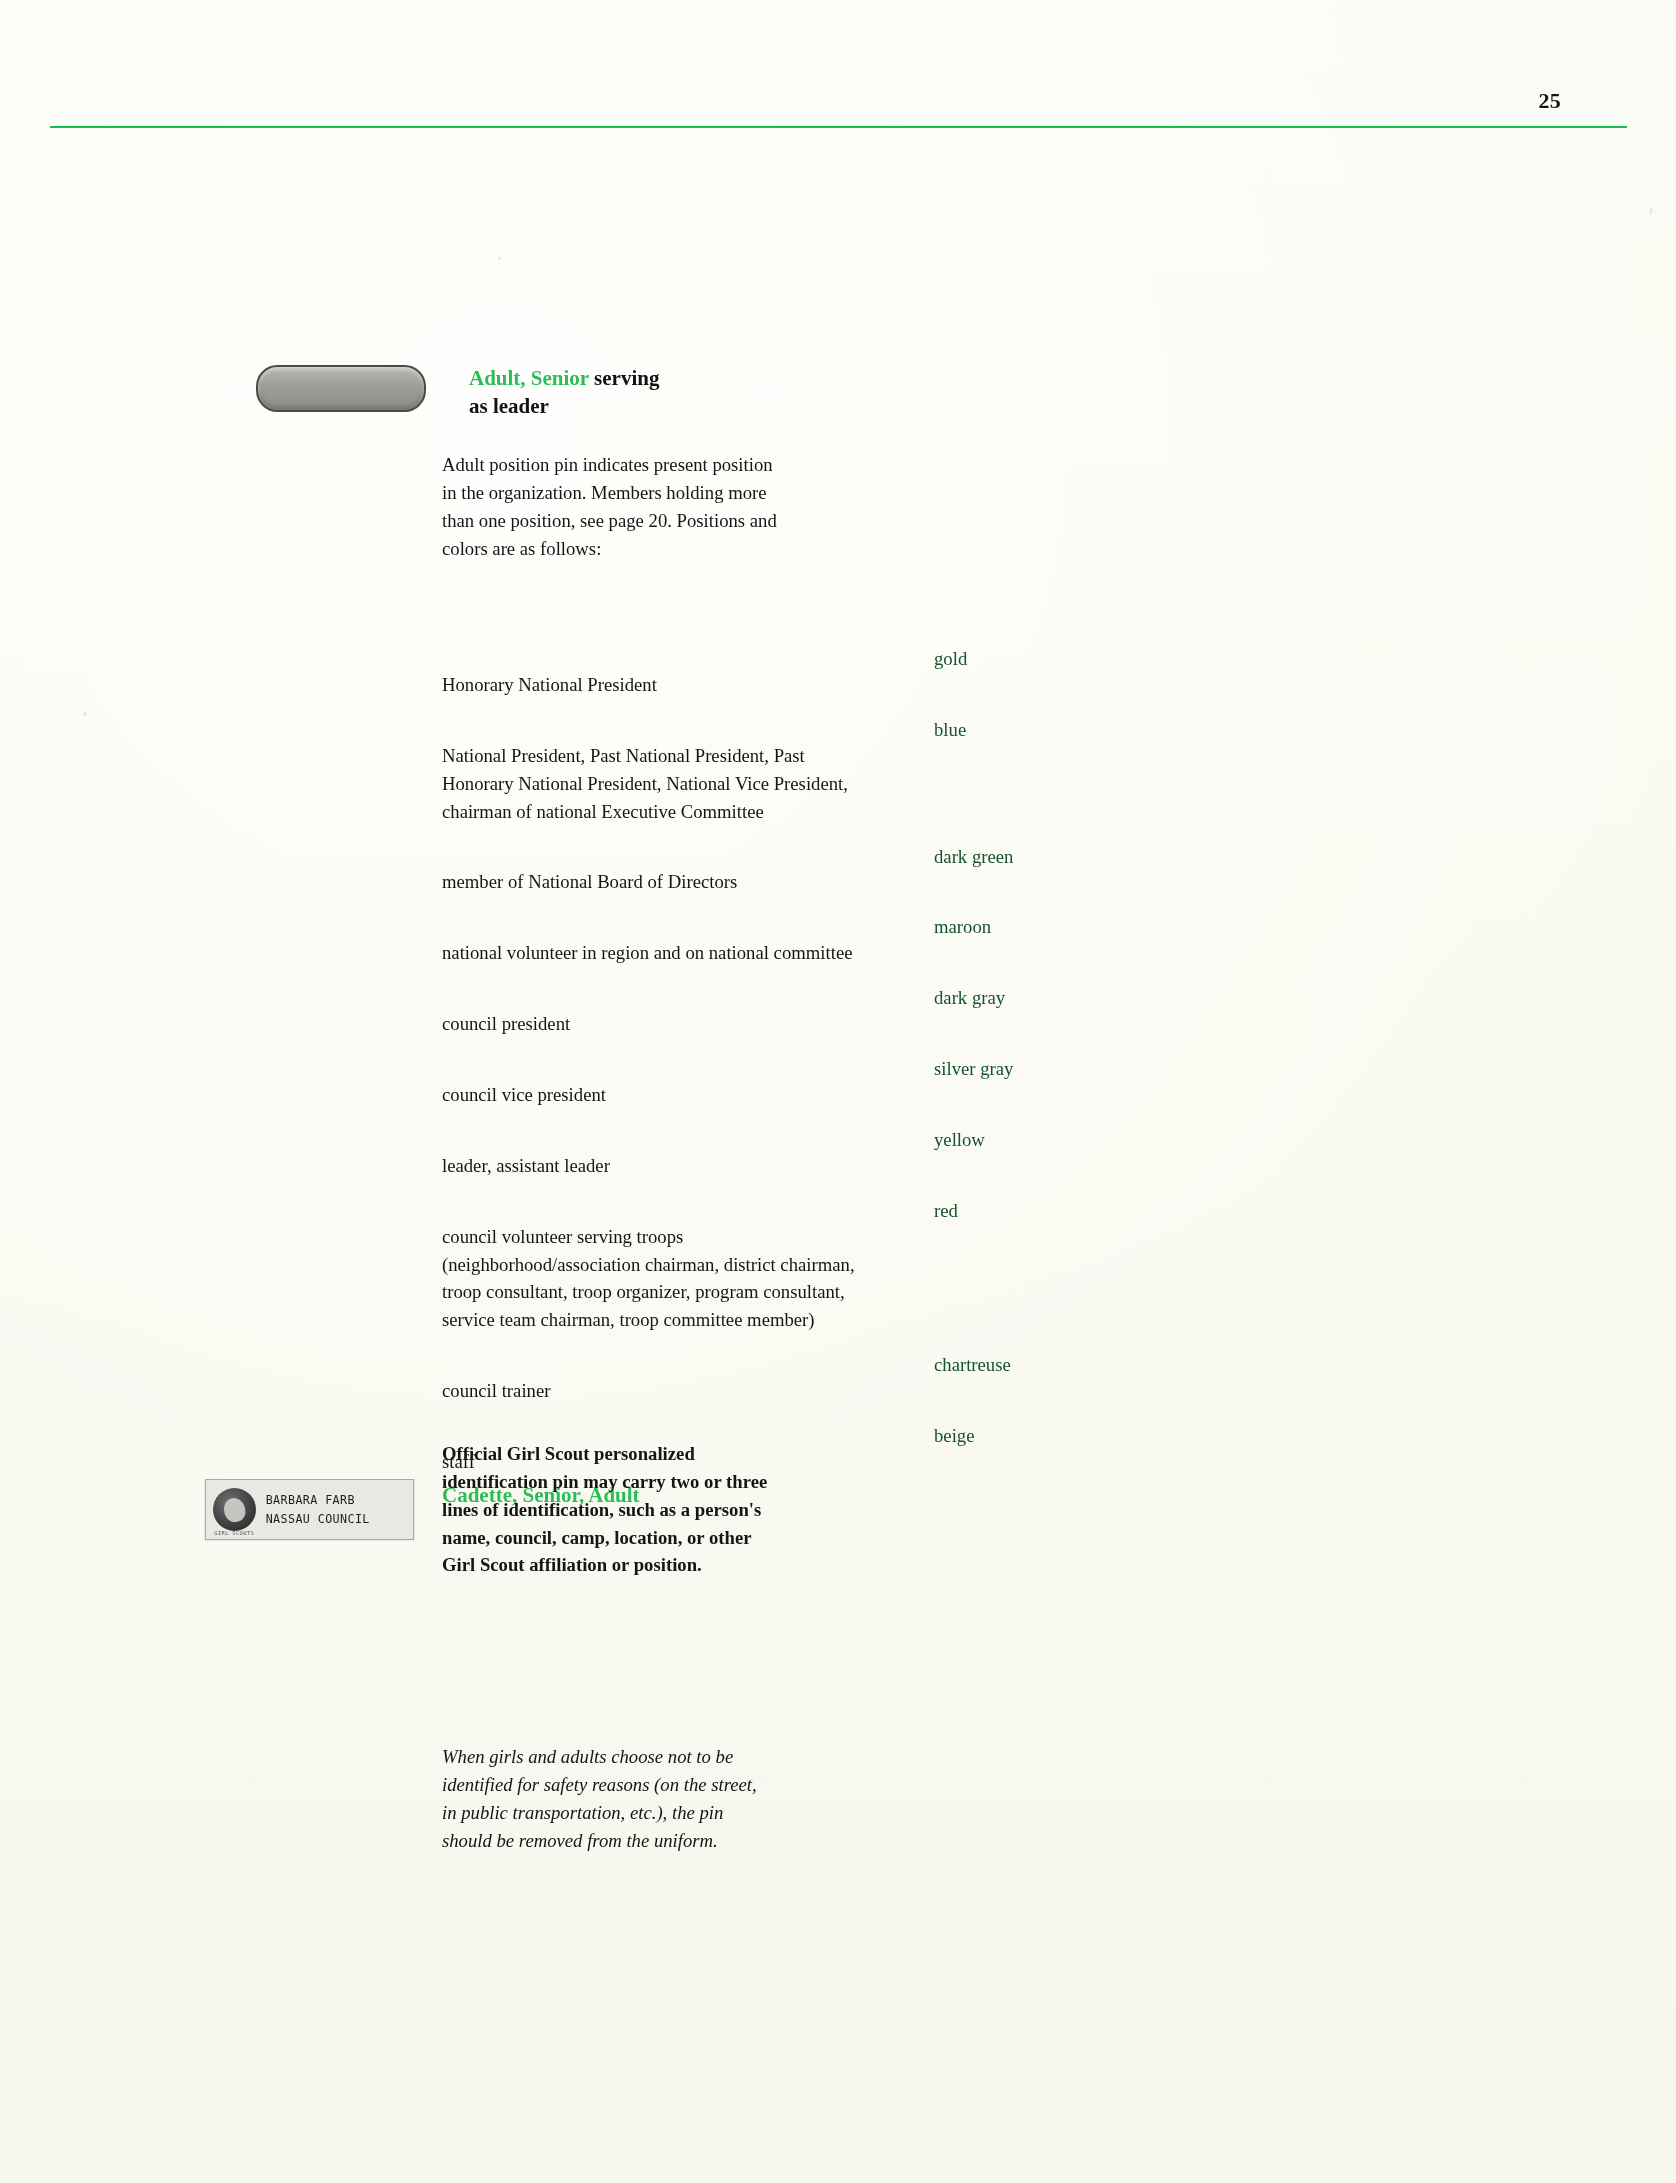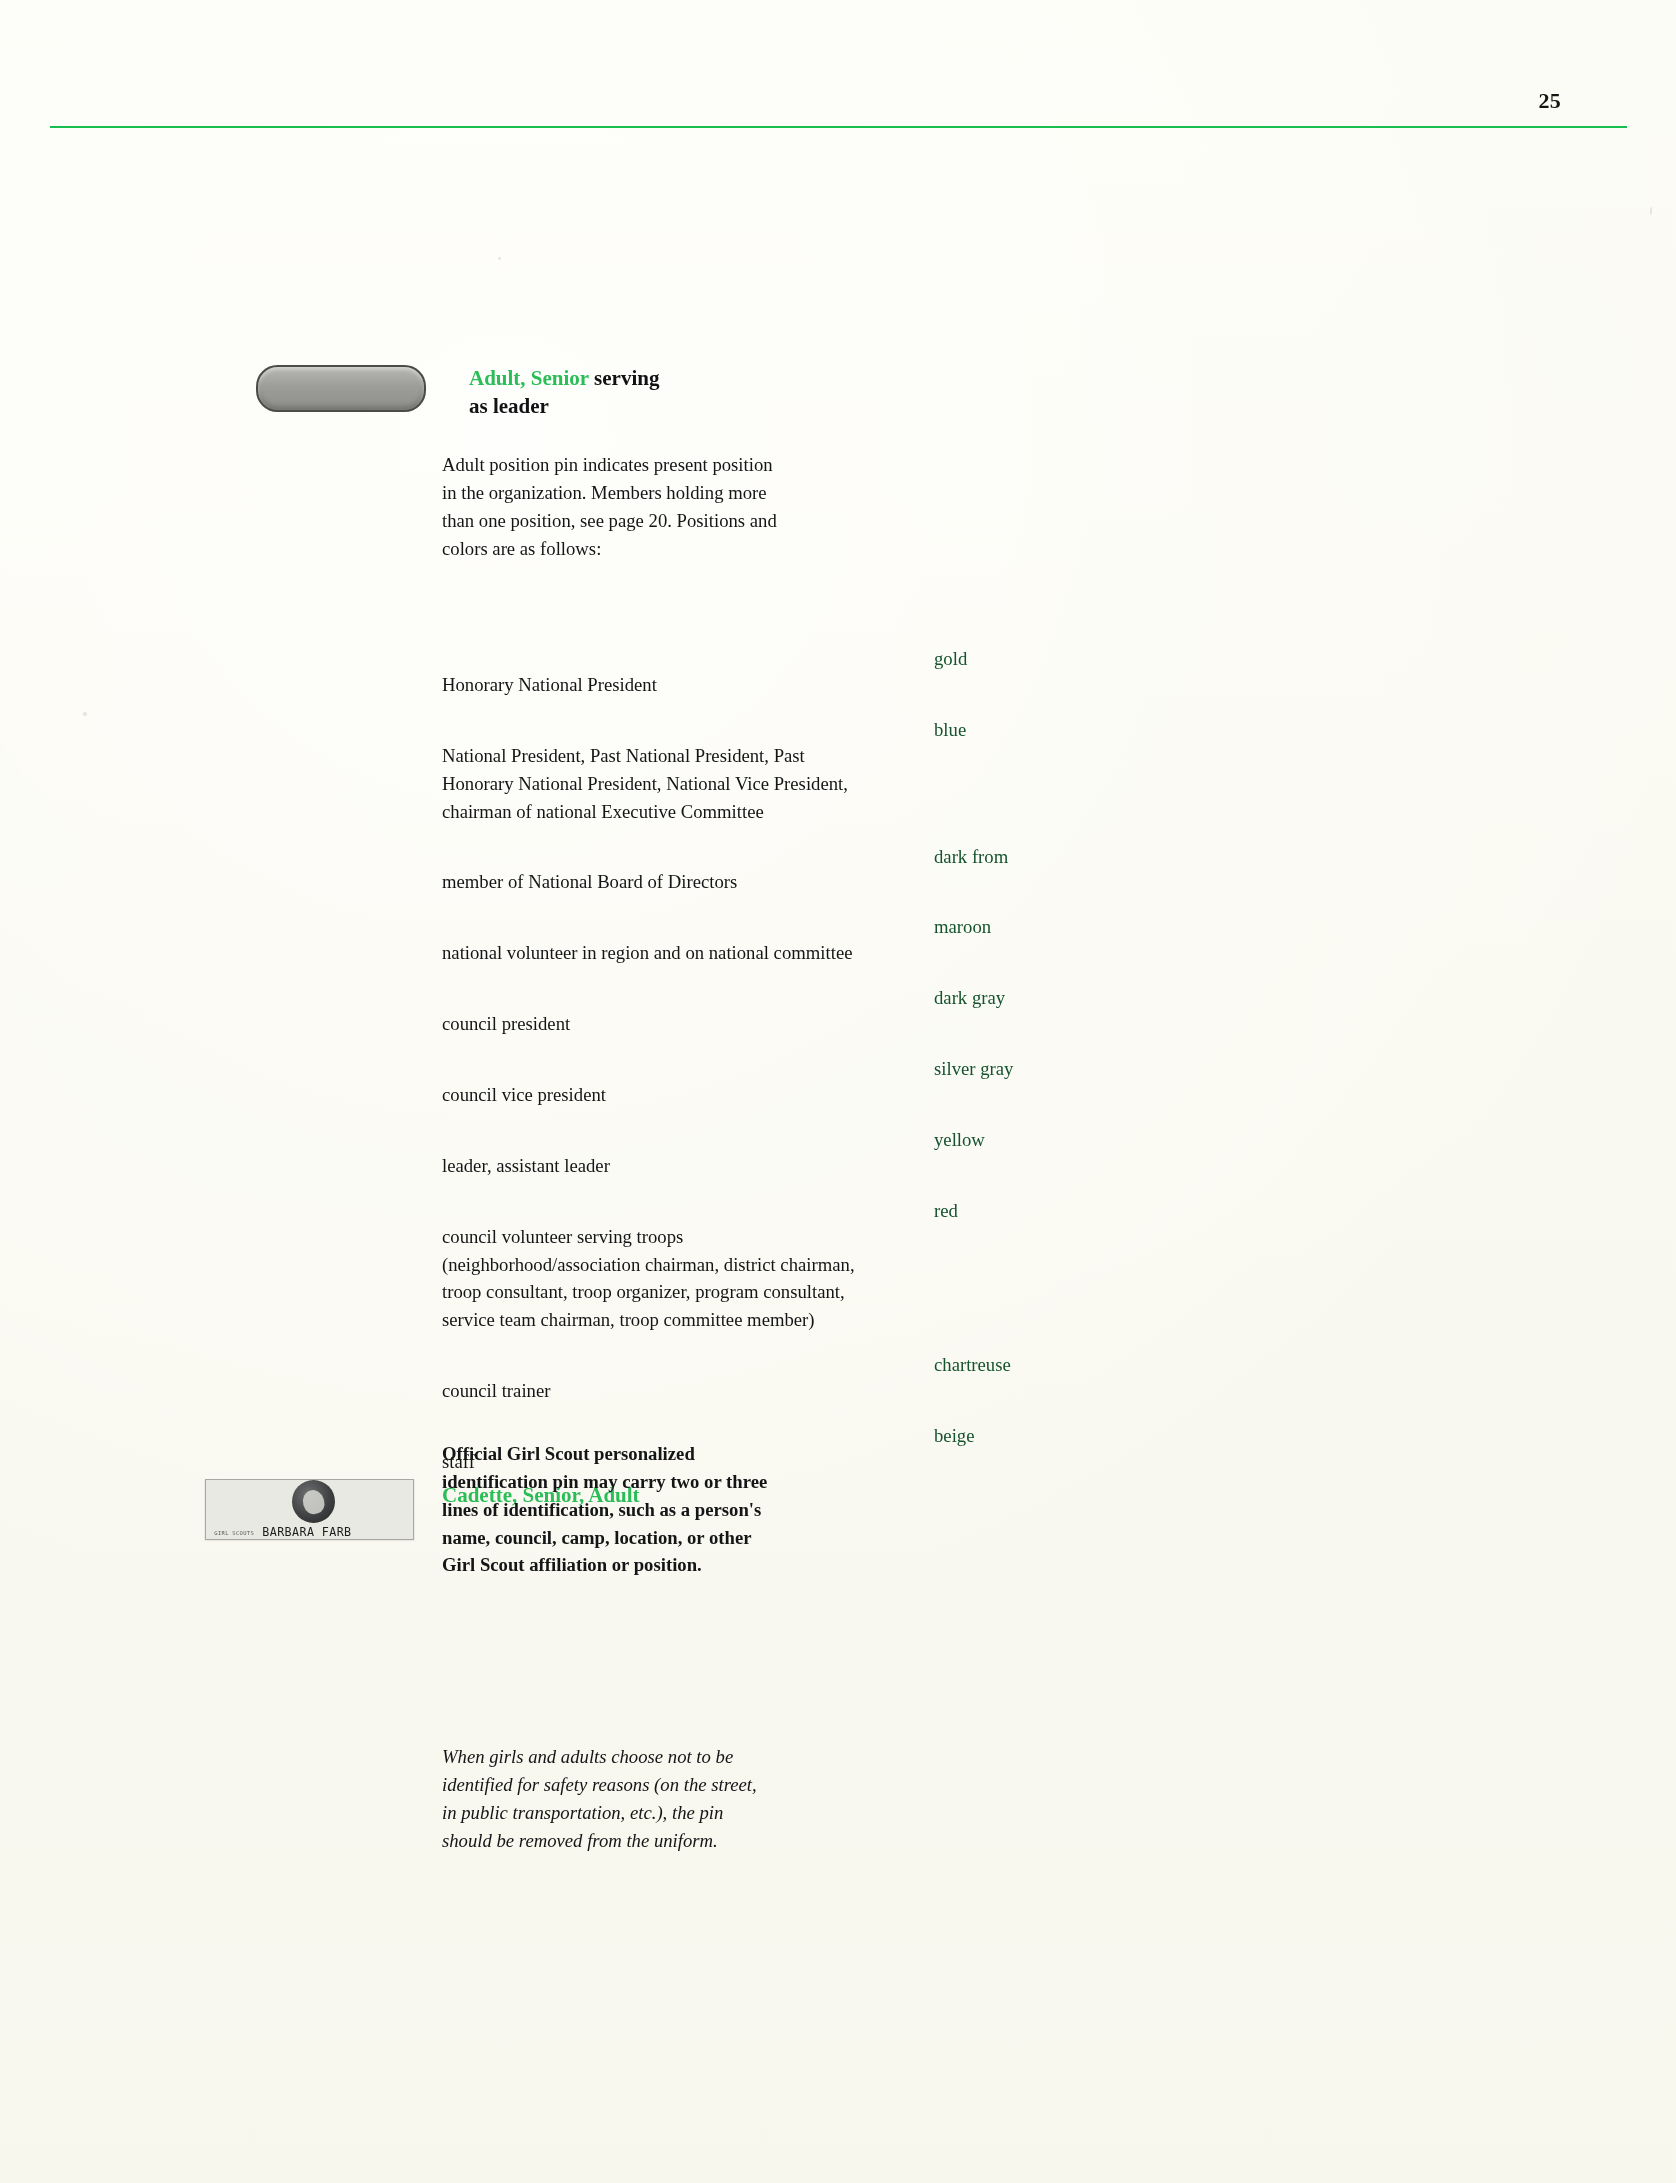--- a/index.html
+++ b/index.html
@@ -78,21 +78,20 @@
     left: 205px;
     top: 1479px;
     width: 207px;
     height: 59px;
     background: #e9e9e4;
     border: 1.4px solid #a9a9a4;
     box-shadow: 0 0.7px 1.4px rgba(0,0,0,0.25);
     display: flex;
     align-items: center;
     overflow: hidden;
-    flex-direction: column;
   }
   .idb-emblem {
     width: 43px;
     height: 43px;
     margin-left: 7px;
     border-radius: 50%;
     background: radial-gradient(circle at 38% 34%, #6f7071 0%, #3d3e3f 58%, #242526 100%);
     position: relative;
     flex: none;
   }
@@ -234,21 +233,21 @@
       <div class="pos-row">
         <span class="lbl row-label">Honorary National President</span>
         <span class="clr row-color">gold</span>
       </div>
       <div class="pos-row">
         <span class="lbl row-label">National President, Past National President, Past Honorary National President, National Vice President, chairman of national Executive Committee</span>
         <span class="clr row-color">blue</span>
       </div>
       <div class="pos-row">
         <span class="lbl row-label">member of National Board of Directors</span>
-        <span class="clr row-color">dark from</span>
+        <span class="clr row-color">dark green</span>
       </div>
       <div class="pos-row">
         <span class="lbl row-label">national volunteer in region and on national committee</span>
         <span class="clr row-color">maroon</span>
       </div>
       <div class="pos-row">
         <span class="lbl row-label">council president</span>
         <span class="clr row-color">dark gray</span>
       </div>
       <div class="pos-row">

